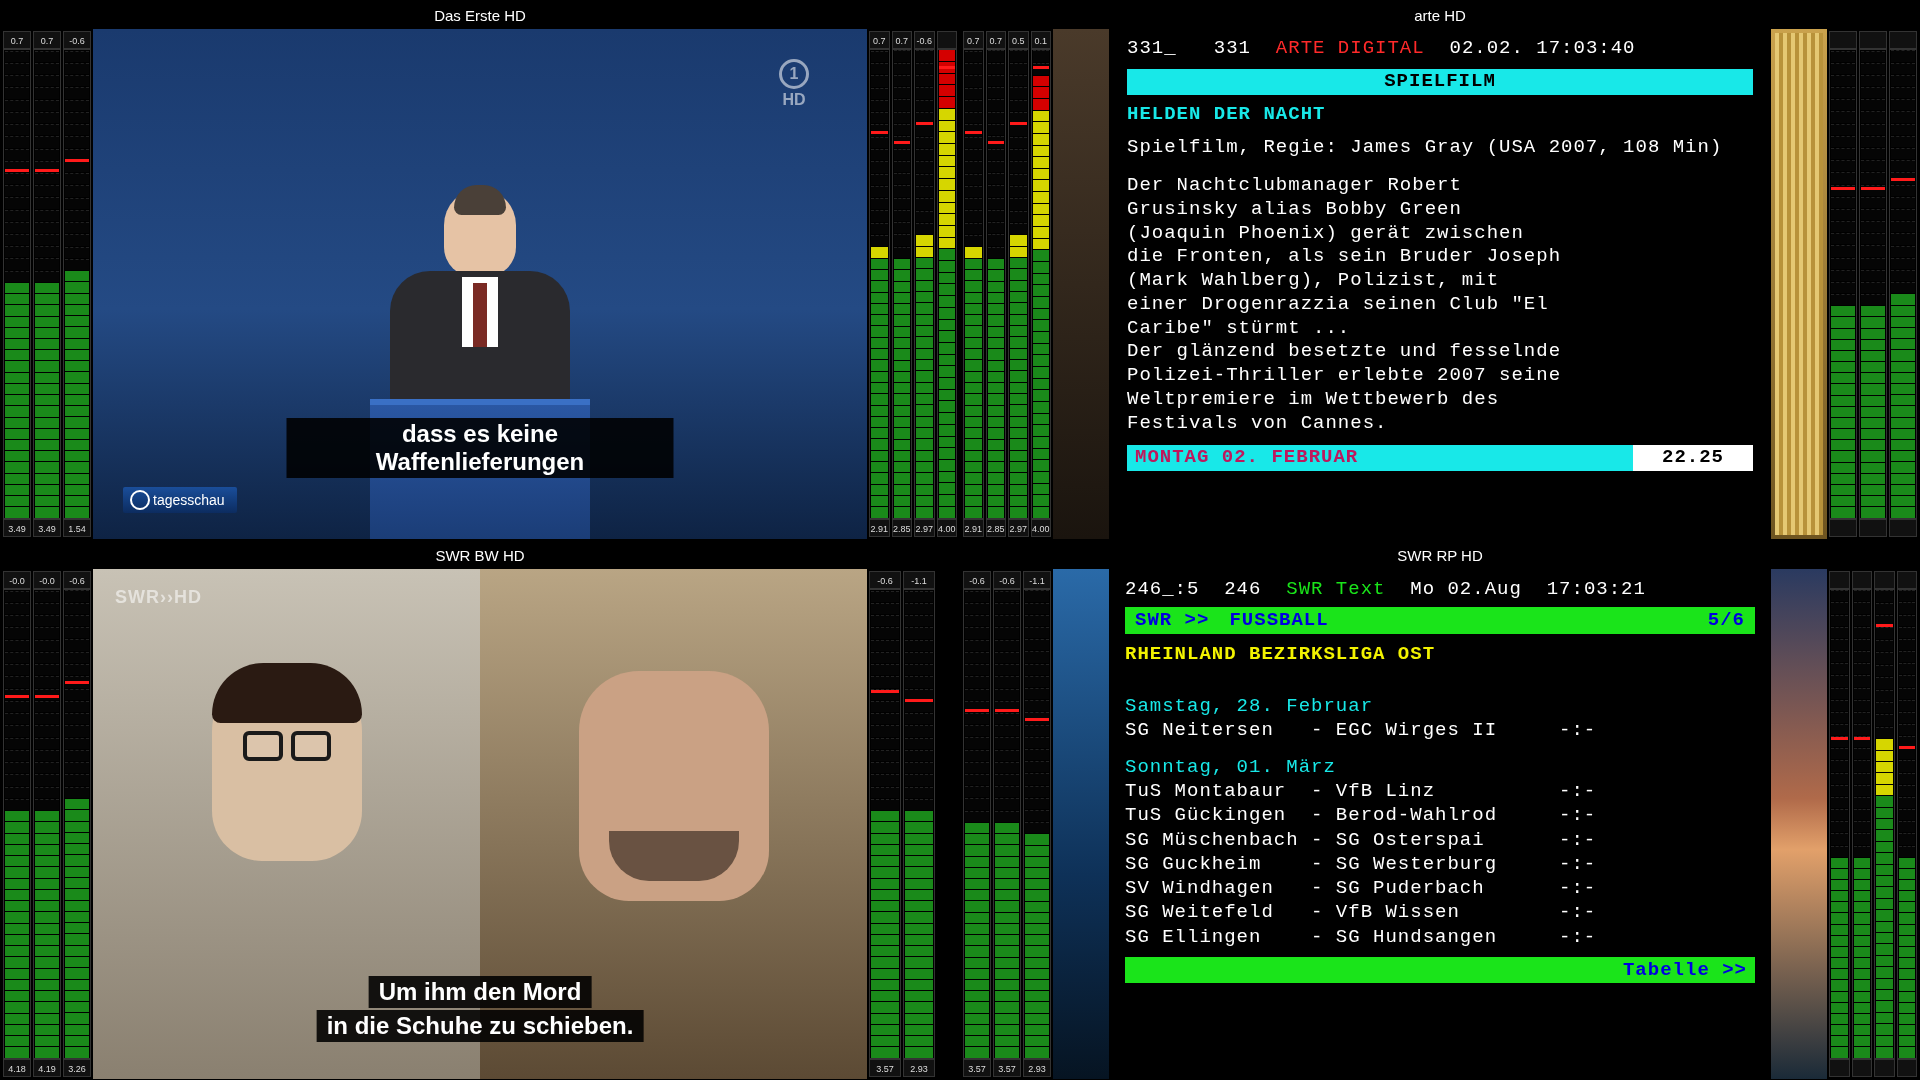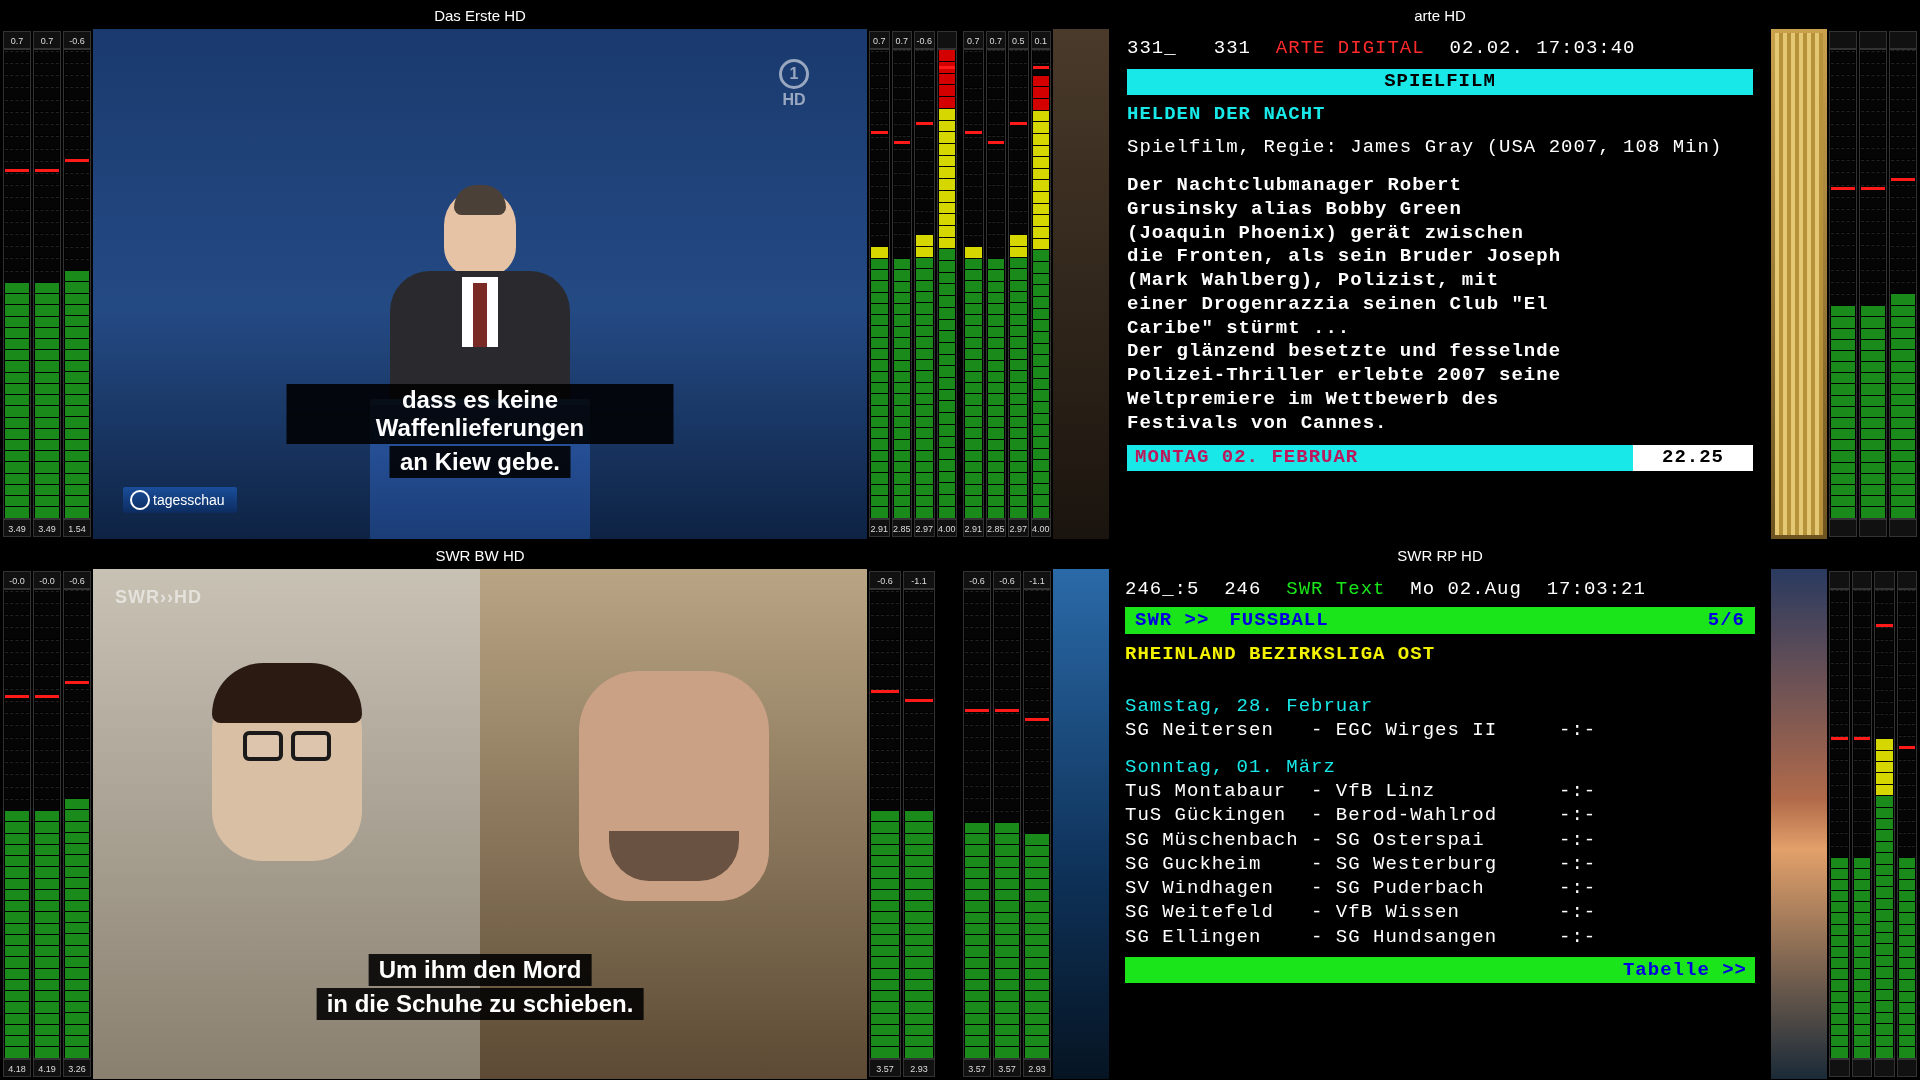--- a/index.html
+++ b/index.html
@@ -371,21 +371,20 @@
             </div>
         </div>
         <div class="podium"></div>
         <div class="hd-bug">
           <div class="ring"></div>
           <div>HD</div>
         </div>
         <div class="tagesschau">tagesschau</div>
         <div class="subtitle-block">
           <div><span class="subtitle-line">dass es keine Waffenlieferungen</span></div>
-          <div><span class="subtitle-line">an Kiew gebe.</span></div>
         </div>
       </div>
       <div class="meters right" id="m0r">
           <div class="meter-col">
             <div class="meter-top">0.7</div>
             <div class="meter-body">
               <div class="seg g"></div>
               <div class="seg g"></div>
               <div class="seg g"></div>
               <div class="seg g"></div>
@@ -772,21 +771,21 @@
         <div class="arte-bgstrip-r"></div>
         <div class="ttx" style="left:56px;right:56px;">
           <div class="hdr"><span>331_   331</span>  <span class="red">ARTE DIGITAL</span>  <span>02.02. 17:03:40</span></div>
           <div style="height:8px"></div>
           <span class="bar-cyan">SPIELFILM</span>
           <div style="height:8px"></div>
           <div class="cyan" style="font-weight:bold">HELDEN DER NACHT</div>
           <div style="height:10px"></div>
           <div>Spielfilm, Regie: James Gray (USA 2007, 108 Min)</div>
           <div style="height:14px"></div>
-          <div id="arte-body" style="white-space:pre-wrap;max-width:440px;font-weight:bold;">Der Nachtclubmanager Robert Grusinsky alias Bobby Green (Joaquin Phoenix) gerät zwischen die Fronten, als sein Bruder Joseph (Mark Wahlberg), Polizist, mit einer Drogenrazzia seinen Club "El Caribe" stürmt ...
+          <div id="arte-body" style="white-space:pre-wrap;max-width:440px;">Der Nachtclubmanager Robert Grusinsky alias Bobby Green (Joaquin Phoenix) gerät zwischen die Fronten, als sein Bruder Joseph (Mark Wahlberg), Polizist, mit einer Drogenrazzia seinen Club "El Caribe" stürmt ...
 Der glänzend besetzte und fesselnde Polizei-Thriller erlebte 2007 seine Weltpremiere im Wettbewerb des Festivals von Cannes.</div>
           <div class="bar-split">
             <div class="l">MONTAG 02. FEBRUAR</div>
             <div class="r">22.25</div>
           </div>
         </div>
       </div>
       <div class="meters right" id="m1r">
           <div class="meter-col">
             <div class="meter-top"></div>
@@ -1090,21 +1089,21 @@
                 </div>
               </div>
             </div>
           <div class="half b">
               <div class="face b">
                 <div class="stub"></div>
               </div>
             </div>
         </div>
         <div class="swr-bug"><span>SWR››HD</span></div>
-        <div class="subtitle-block" style="bottom:58px">
+        <div class="subtitle-block" style="bottom:36px">
           <div><span class="subtitle-line">Um ihm den Mord</span></div>
           <div><span class="subtitle-line">in die Schuhe zu schieben.</span></div>
         </div>
       </div>
       <div class="meters right" id="m2r">
           <div class="meter-col">
             <div class="meter-top">-0.6</div>
             <div class="meter-body">
               <div class="seg g"></div>
               <div class="seg g"></div>

